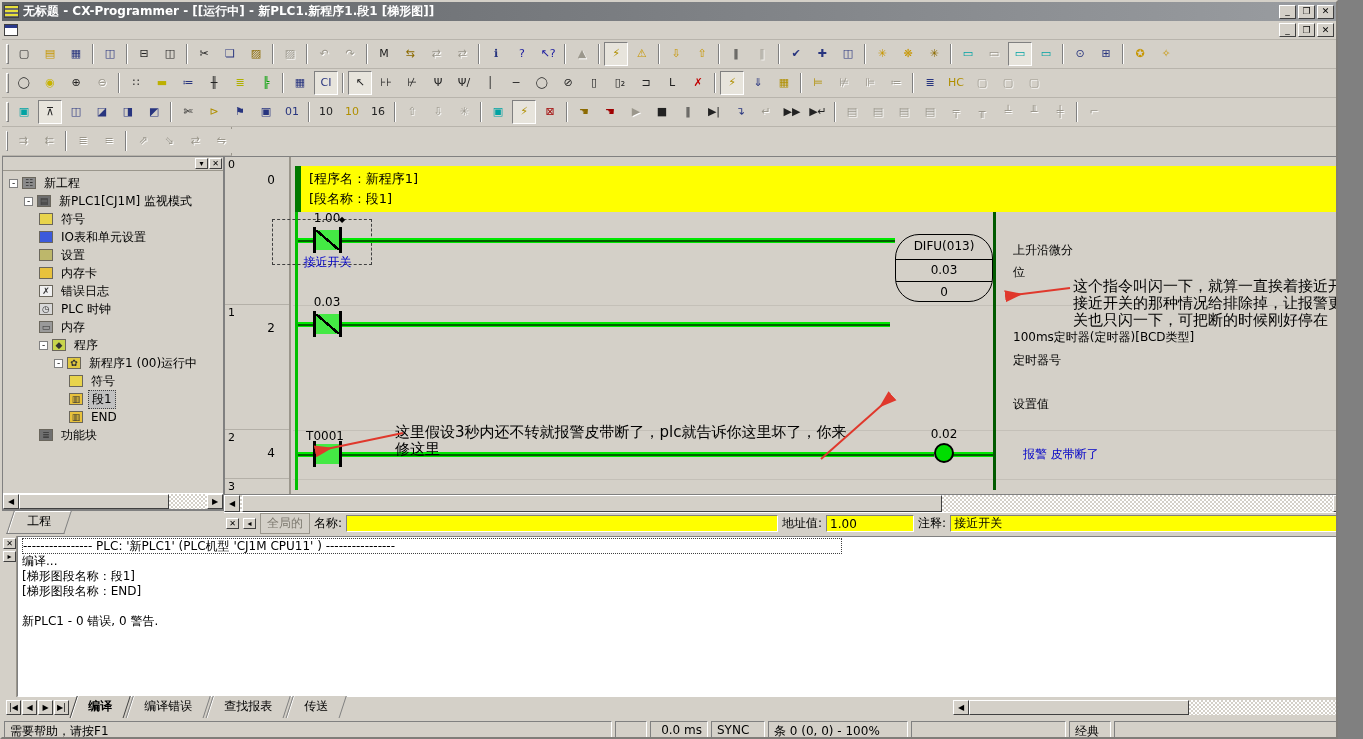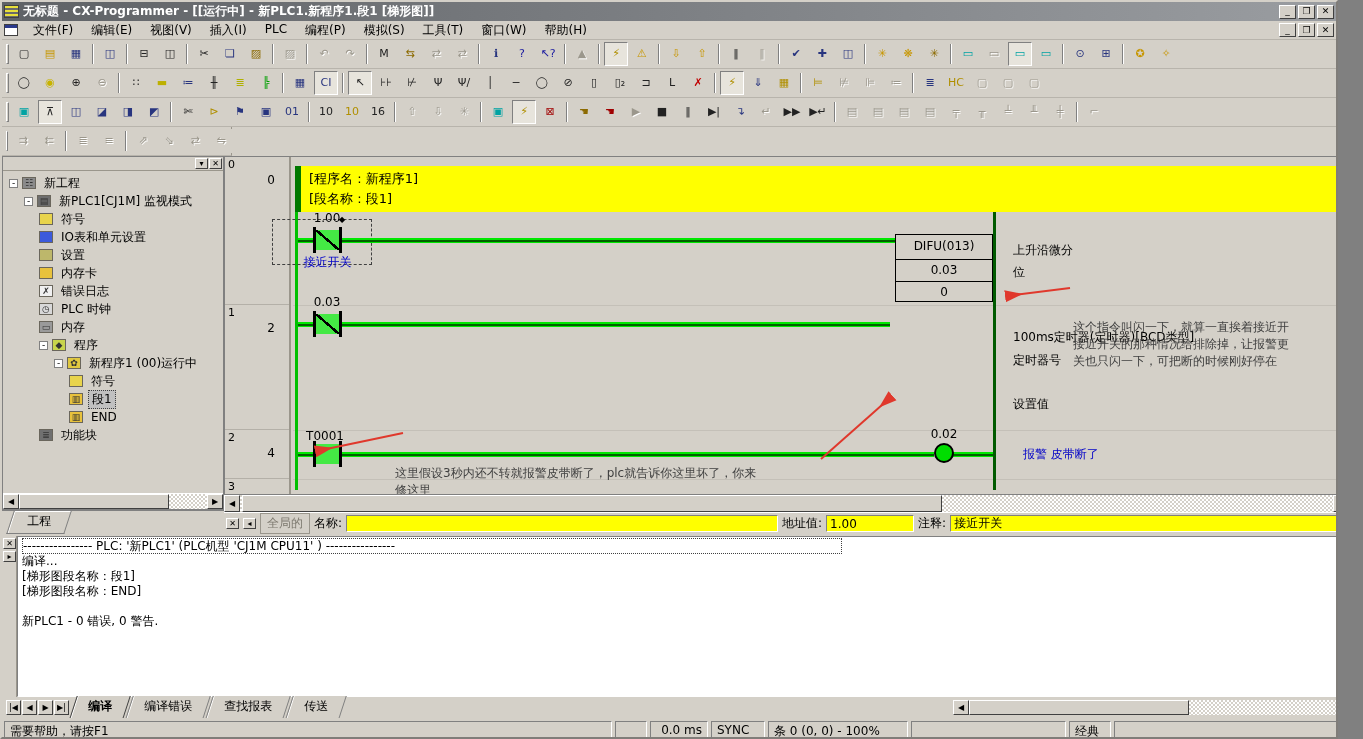--- a/index.html
+++ b/index.html
@@ -76,21 +76,21 @@
   #selbox{position:absolute;left:47px;top:62px;width:100px;height:46px;border:1px dashed #404040;}
   .iblock{position:absolute;left:670px;width:98px;border:1px solid #000;background:transparent;}
   .iblock .brow{height:22px;line-height:21px;text-align:center;font-size:12px;border-top:1px solid #000;}
   .iblock .brow:first-child{border-top:none;height:24px;line-height:23px;}
   #timouter{position:absolute;left:665px;top:160px;width:108px;height:96px;border:5px solid #00e000;}
   #timinner{position:absolute;inset:0;border:1px solid #000;}
   #timinner .brow{height:22px;line-height:21px;text-align:center;font-size:12px;border-bottom:1px solid #000;}
   .timval{margin-top:6px;text-align:center;font-size:12px;line-height:16px;}
   .timline{width:56px;height:1px;background:#000;margin:2px auto;}
   #coil{position:absolute;left:709px;top:286px;width:20px;height:20px;border:2px solid #000;border-radius:50%;background:#00dd00;}
-  .redtxt{position:absolute;color:#404040;font-size:12px;line-height:17px;white-space:nowrap;margin-top:41px;}
+  .redtxt{position:absolute;color:#000000;font-size:15px;line-height:17px;white-space:nowrap;}
   #arrowsvg{position:absolute;inset:0;pointer-events:none;}
   .lockmark{position:absolute;font-size:8px;color:#000;}
   
   .sbtn{background:#d4d0c8;border:1px solid;border-color:#fff #404040 #404040 #fff;
     font-size:8px;line-height:12px;text-align:center;padding:0;color:#000;font-family:inherit;}
   .strack{background:repeating-conic-gradient(#fff 0 25%,#d4d0c8 0 50%) 0 0/4px 4px;position:relative;}
   .sthumb{position:absolute;background:#d4d0c8;border:1px solid;border-color:#fff #404040 #404040 #fff;}
   #vscroll{position:absolute;left:1347px;top:154px;width:16px;height:339px;display:flex;flex-direction:column;}
   #lhscroll{position:absolute;left:222px;top:493px;width:1125px;height:17px;display:flex;}
   #sbcorner{position:absolute;left:1347px;top:493px;width:16px;height:17px;background:#d4d0c8;}
@@ -132,32 +132,20 @@
     <div id="apptitle">无标题 - CX-Programmer - [[运行中] - 新PLC1.新程序1.段1 [梯形图]]</div>
     <div class="winbtns">
       <button class="wbtn">_</button>
       <button class="wbtn">❐</button>
       <button class="wbtn">✕</button>
     </div>
   </div>
 
   <div id="menubar">
     <div id="mdiicon"></div>
-    <span style="display: flex;">
-        <span class="menuitem">文件(F)</span>
-        <span class="menuitem">编辑(E)</span>
-        <span class="menuitem">视图(V)</span>
-        <span class="menuitem">插入(I)</span>
-        <span class="menuitem">PLC</span>
-        <span class="menuitem">编程(P)</span>
-        <span class="menuitem">模拟(S)</span>
-        <span class="menuitem">工具(T)</span>
-        <span class="menuitem">窗口(W)</span>
-        <span class="menuitem">帮助(H)</span>
-      </span>
     <div class="winbtns">
       <button class="wbtn">_</button>
       <button class="wbtn">❐</button>
       <button class="wbtn">✕</button>
     </div>
   </div>
 
   <div class="tbrow" style="top:38px;height:29px;">
       <span class="grip"></span>
       <span style="display:flex;align-items:center;">
@@ -452,21 +440,21 @@
     </div>
 
     <div id="selbox"></div>
     <div class="wire" style="left:73px;top:81px;width:597px;"></div>
     <div class="addr" style="left:72px;top:54px;width:60px;">1.00</div>
     <span class="lockmark" style="left:114px;top:58px;">◆</span>
     <div class="cbar" style="left:88px;top:70px;"></div>
     <div class="cbar" style="left:114px;top:70px;"></div>
     <div class="cbox nc" style="left:91px;top:73px;"></div>
     <div class="bluecmt" style="left:50px;top:97px;width:105px;">接近开关</div>
-    <div class="iblock" style="top:77px;height:68px;">
+    <div class="iblock" style="top:77px;height:68px;border-radius:24px;">
       <div class="brow">DIFU(013)</div>
       <div class="brow">0.03</div>
       <div class="brow">0</div>
     </div>
     <div class="sidetxt" style="left:788px;top:85px;">上升沿微分</div>
     <div class="sidetxt" style="left:788px;top:107px;">位</div>
 
     <div class="addr" style="left:72px;top:138px;width:60px;">0.03</div>
     <div class="wire" style="left:73px;top:165px;width:592px;"></div>
     <div class="cbar" style="left:88px;top:154px;"></div>

